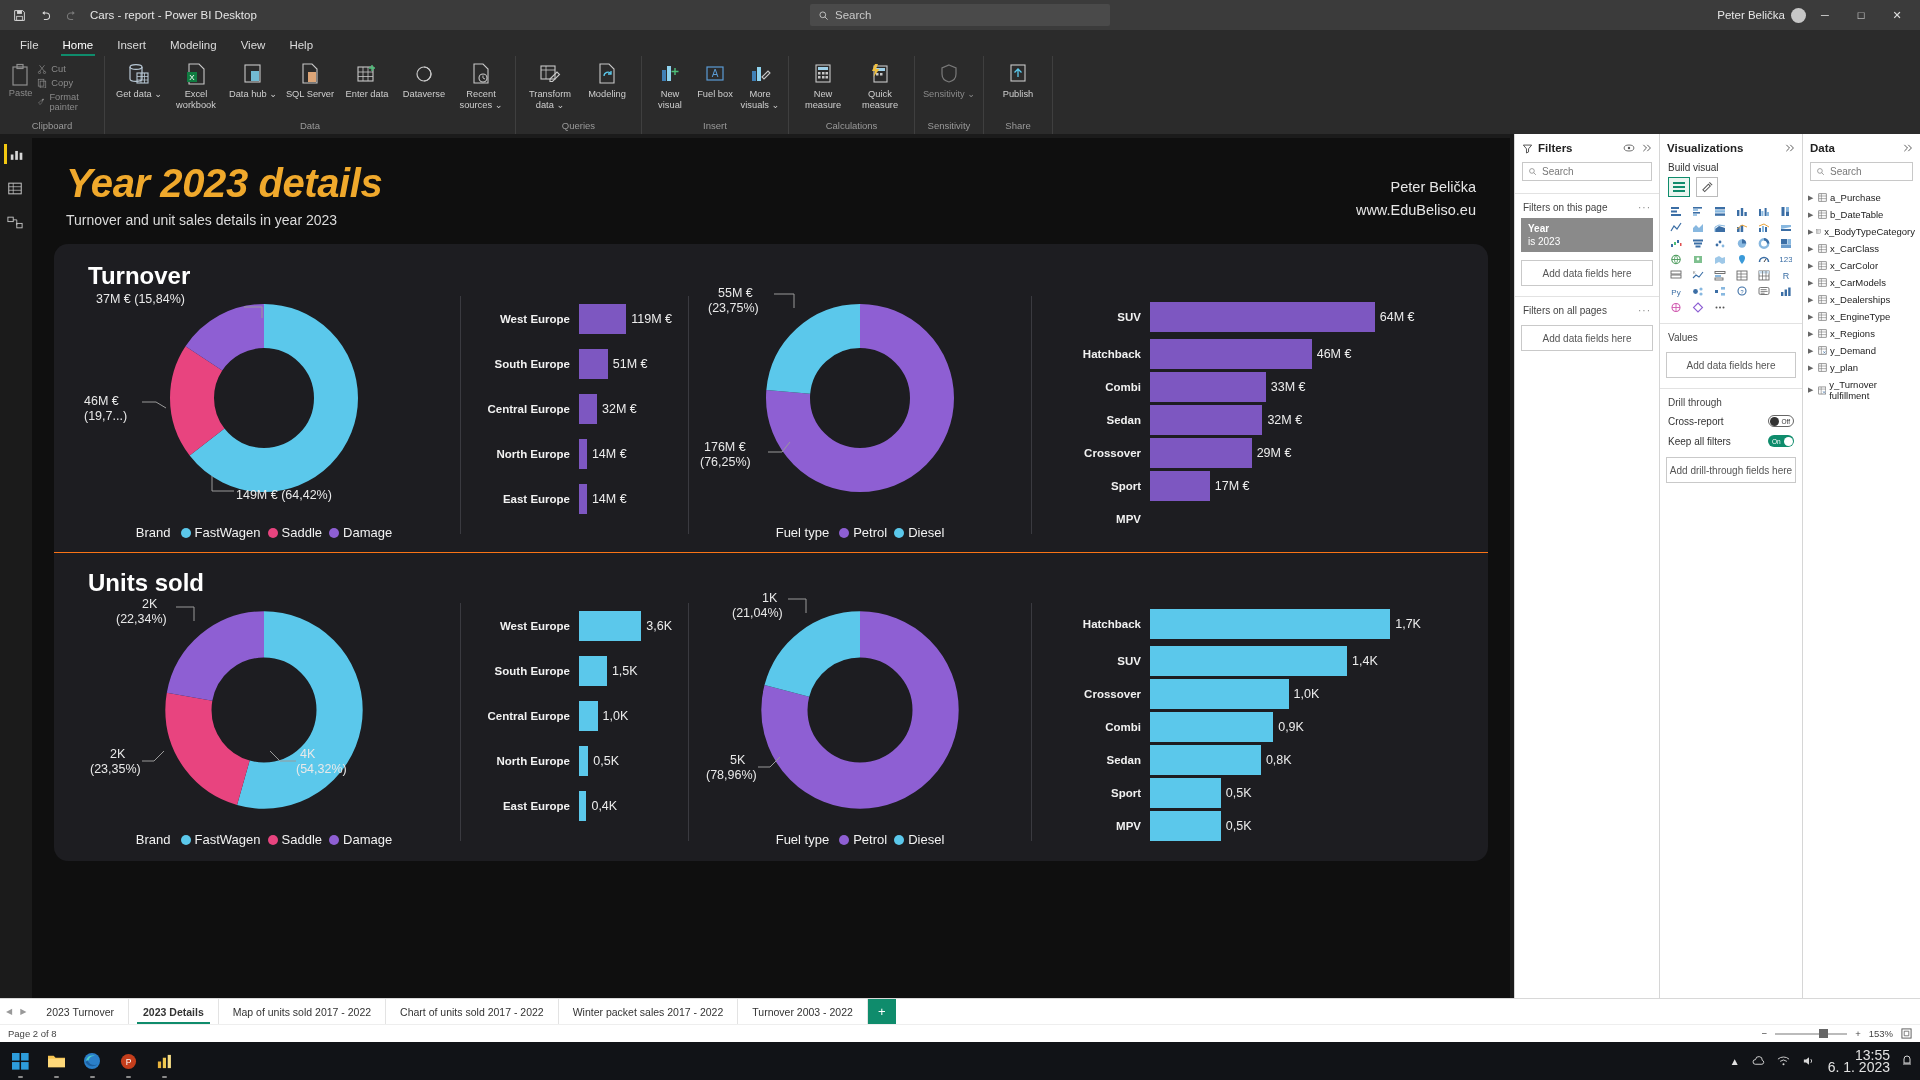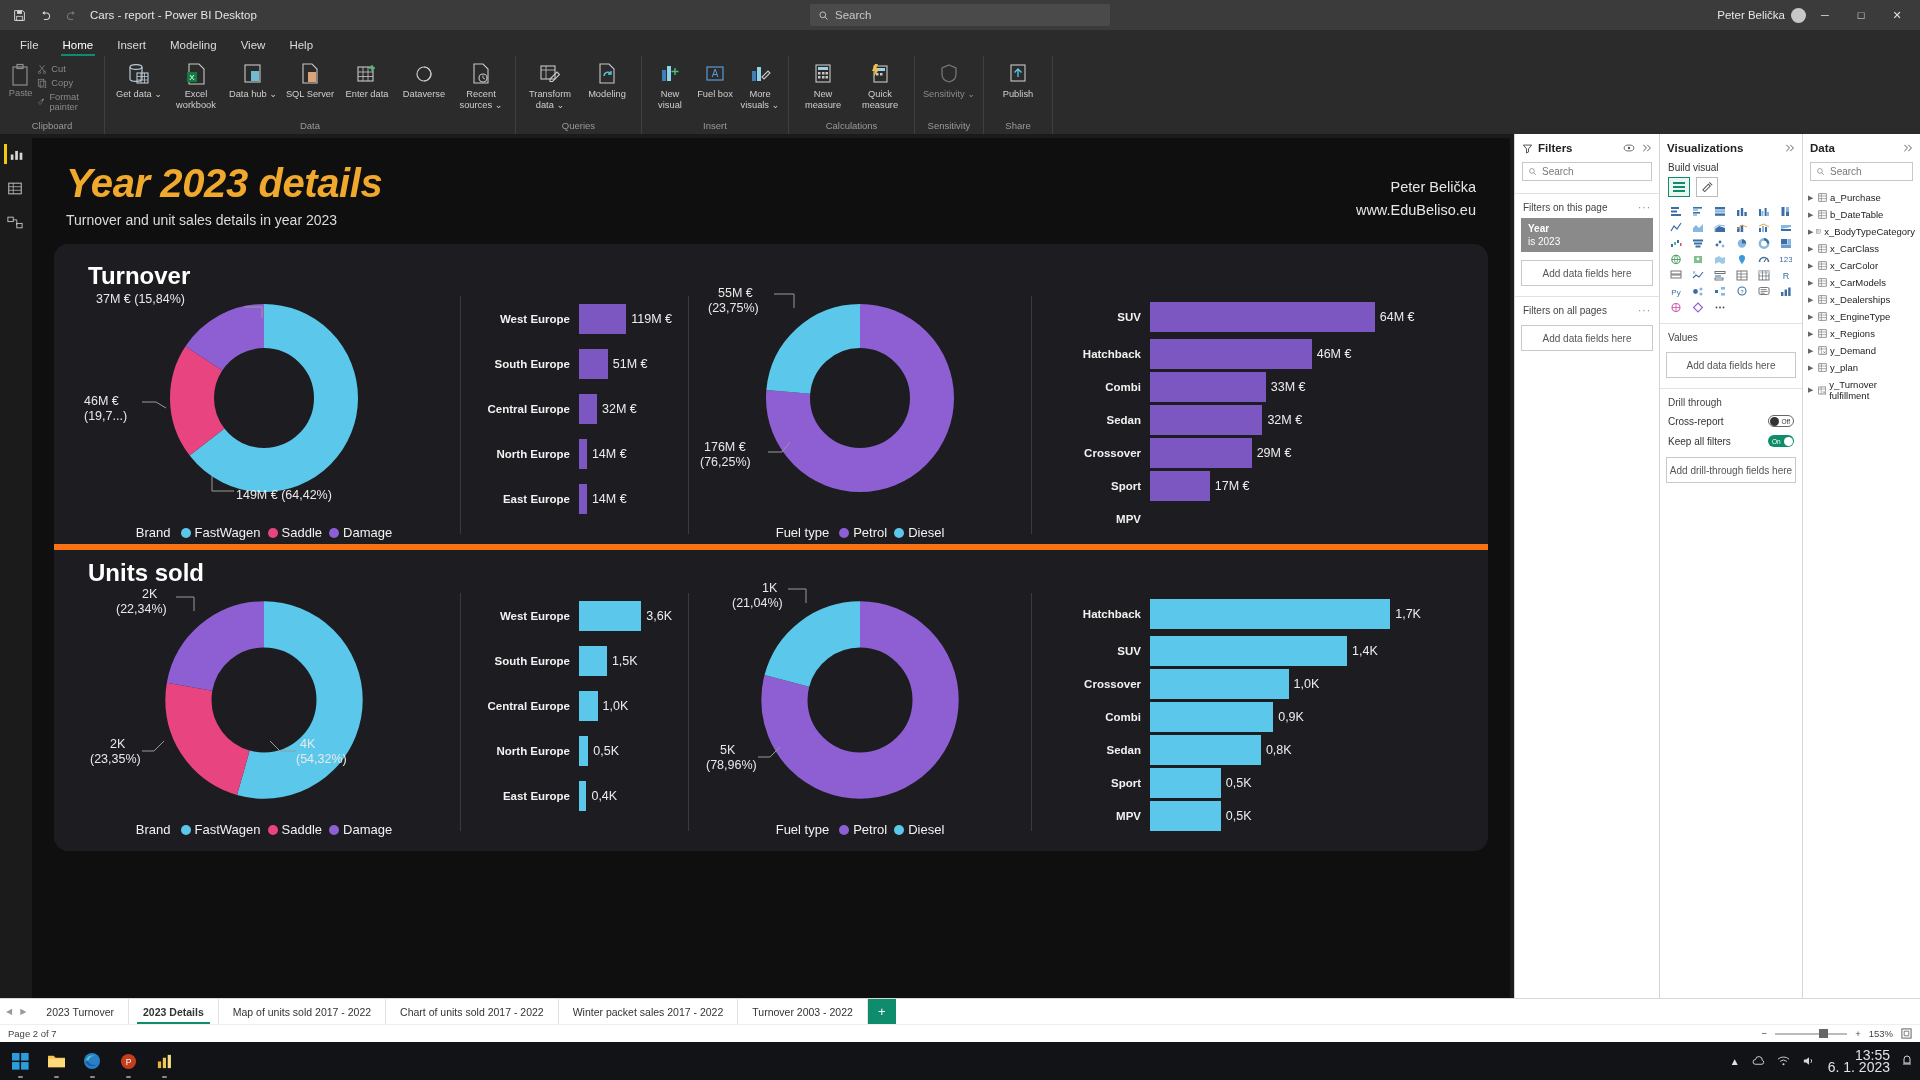--- a/index.html
+++ b/index.html
@@ -65,21 +65,21 @@
   .rep-head { padding: 22px 34px 6px; position: relative; }
   .rep-title { font-size: 40px; font-weight: bold; color: #f0a92c; letter-spacing: -.4px; line-height: 46px; font-style: italic; }
   .rep-sub { font-size: 14px; color: #dcdcdc; margin-top: 6px; }
   .rep-author { position: absolute; right: 34px; top: 38px; text-align: right; color: #e6e6e6; font-size: 14.5px; line-height: 23px; }
 
   .panel {
     margin: 10px 22px 0 22px; background: #1d1d21; border-radius: 14px;
     padding: 6px 0 10px;
   }
   .section { position: relative; padding: 8px 20px 4px; }
-  .section + .section { border-top: 6px solid #f97316; padding-top: 5px; }
+  .section + .section { border-top: 1px solid #f97316; margin-top: 8px; padding-top: 12px; }
   .sec-title { font-size: 24px; font-weight: bold; color: #ffffff; margin: 4px 0 0 14px; }
   .sec-row { display: flex; align-items: flex-start; }
   .cell { position: relative; }
   .cell.donut { width: 380px; }
   .cell.bars { flex: 1; min-width: 0; }
   .cell.donut2 { width: 330px; }
   .cell.bars2 { width: 430px; }
   .vdiv { width: 1px; background: #3a3a40; align-self: stretch; margin: 6px 6px; }
 
   
@@ -768,21 +768,21 @@
                   <div class="donut-wrap" style="width:320px">
                     <svg class="donut-svg" width="210" height="210" viewBox="0 0 100 100">
                       <circle cx="50" cy="50" r="36" fill="none" stroke="#8e5fd3" stroke-width="22" stroke-dasharray="178.6 47.6" transform="rotate(-90 50 50)"></circle>
                       <circle cx="50" cy="50" r="36" fill="none" stroke="#5bc8eb" stroke-width="22" stroke-dasharray="47.6 178.6" stroke-dashoffset="-178.6" transform="rotate(-90 50 50)"></circle>
                     </svg>
                     <div class="dl" style="left:62px; top:-14px;">1K</div>
                     <div class="dl" style="left:32px; top:1px;">(21,04%)</div>
                     <svg style="position:absolute;left:88px;top:-10px;" width="28" height="18">
                         <path d="M0 4 H18 V18" stroke="#9a9a9a" stroke-width="1" fill="none"></path>
                       </svg>
-                    <div class="dl" style="left:20px; top:148px;">5K</div>
+                    <div class="dl" style="left:30px; top:148px;">5K</div>
                     <div class="dl" style="left:6px; top:163px;">(78,96%)</div>
                     <svg style="position:absolute;left:58px;top:150px;" width="26" height="16">
                         <path d="M0 12 H12 L22 2" stroke="#9a9a9a" stroke-width="1" fill="none"></path>
                       </svg>
                   </div>
                   <div class="legend">
                     <b>Fuel type</b>
                     <span class="lg-item">
                         <i class="dot" style="background:#8e5fd3"></i>
                         <span>Petrol</span>
@@ -1333,21 +1333,21 @@
     <div class="ptab">2023 Turnover</div>
     <div class="ptab active">2023 Details</div>
     <div class="ptab">Map of units sold 2017 - 2022</div>
     <div class="ptab">Chart of units sold 2017 - 2022</div>
     <div class="ptab">Winter packet sales 2017 - 2022</div>
     <div class="ptab">Turnover 2003 - 2022</div>
     <div class="ptab-add">+</div>
   </div>
 
   <div class="statusbar">
-    <span>Page 2 of 7</span>
+    <span>Page 2 of 8</span>
     <div class="status-right">
       <span>−</span>
       <div class="zoom-slider">
           <div class="zoom-knob"></div>
         </div>
       <span>+</span>
       <span>153%</span>
       <svg width="11" height="11" viewBox="0 0 12 12">
           <rect x="1" y="1" width="10" height="10" fill="none" stroke="#555" stroke-width="1"></rect>
           <path d="M3.5 3.5h5v5h-5z" fill="none" stroke="#555" stroke-width=".8"></path>

